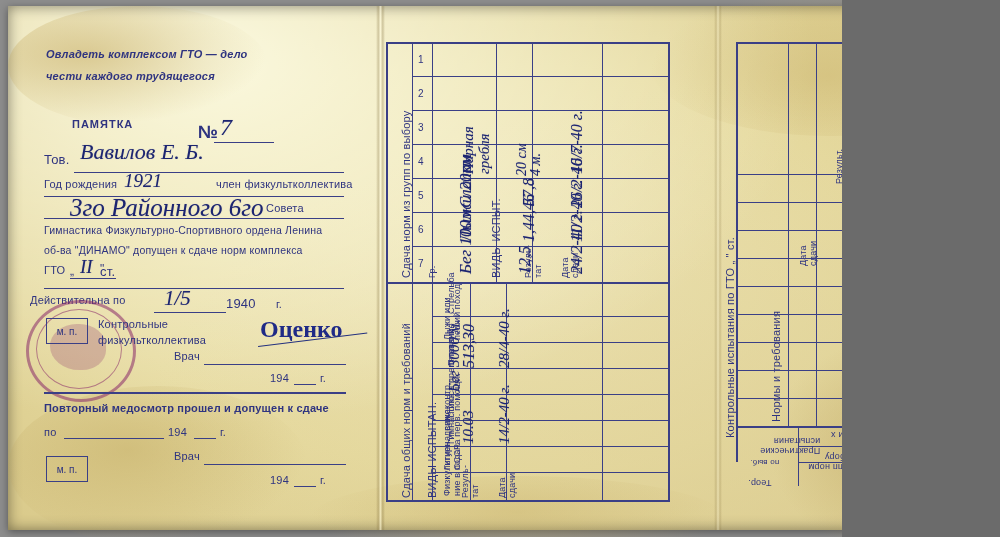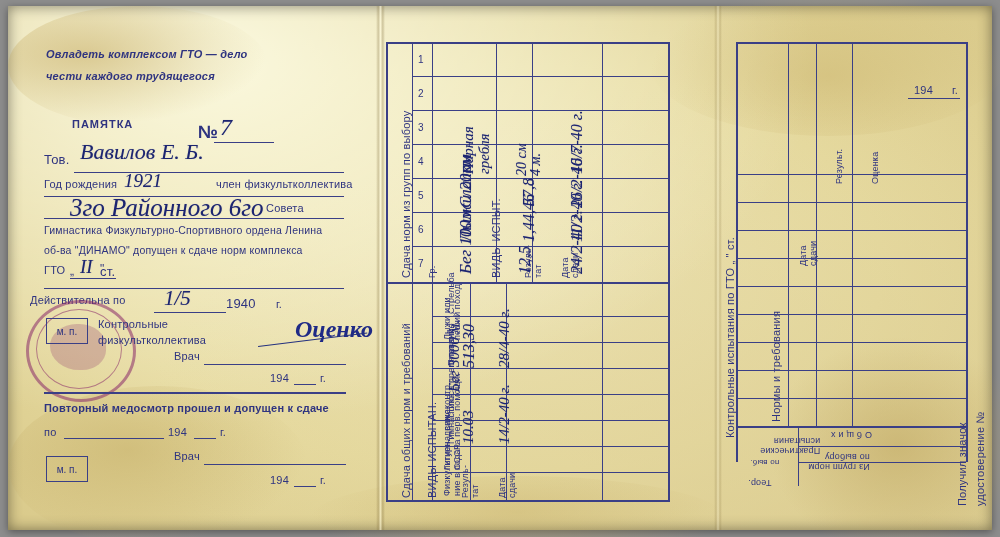--- a/index.html
+++ b/index.html
@@ -2,21 +2,21 @@
 <html><head>
 <meta charset="utf-8">
 <style>
   html, body {
     margin: 0;
     padding: 0;
     background: #6b6b6b;
   }
   #page {
     position: relative;
-    width: 1000px;
+    width: 842px;
     height: 537px;
     overflow: hidden;
     font-family: "Liberation Sans", sans-serif;
     background: #8d8d8d;
   }
   
   #paper {
     position: absolute;
     left: 8px;
     top: 6px;
@@ -98,24 +98,22 @@
   }
   #stamp .blob {
     position: absolute; left: 30px; top: 30px; width: 56px; height: 46px;
     background: rgba(138,42,106,0.45); border-radius: 50% 50% 45% 55%;
   }
   
   .sig {
     position: absolute;
     color: #1f2a86;
     font-family: "Liberation Serif", serif;
-    font-style: italic;
     font-weight: bold;
     white-space: nowrap;
-    margin-left: 35px;
   }
   .strike {
     position: absolute; background: #23307f; height: 1px; transform-origin: 0 0;
   }
 </style>
 </head>
 <body>
 
 <div id="page">
   <div id="paper">

